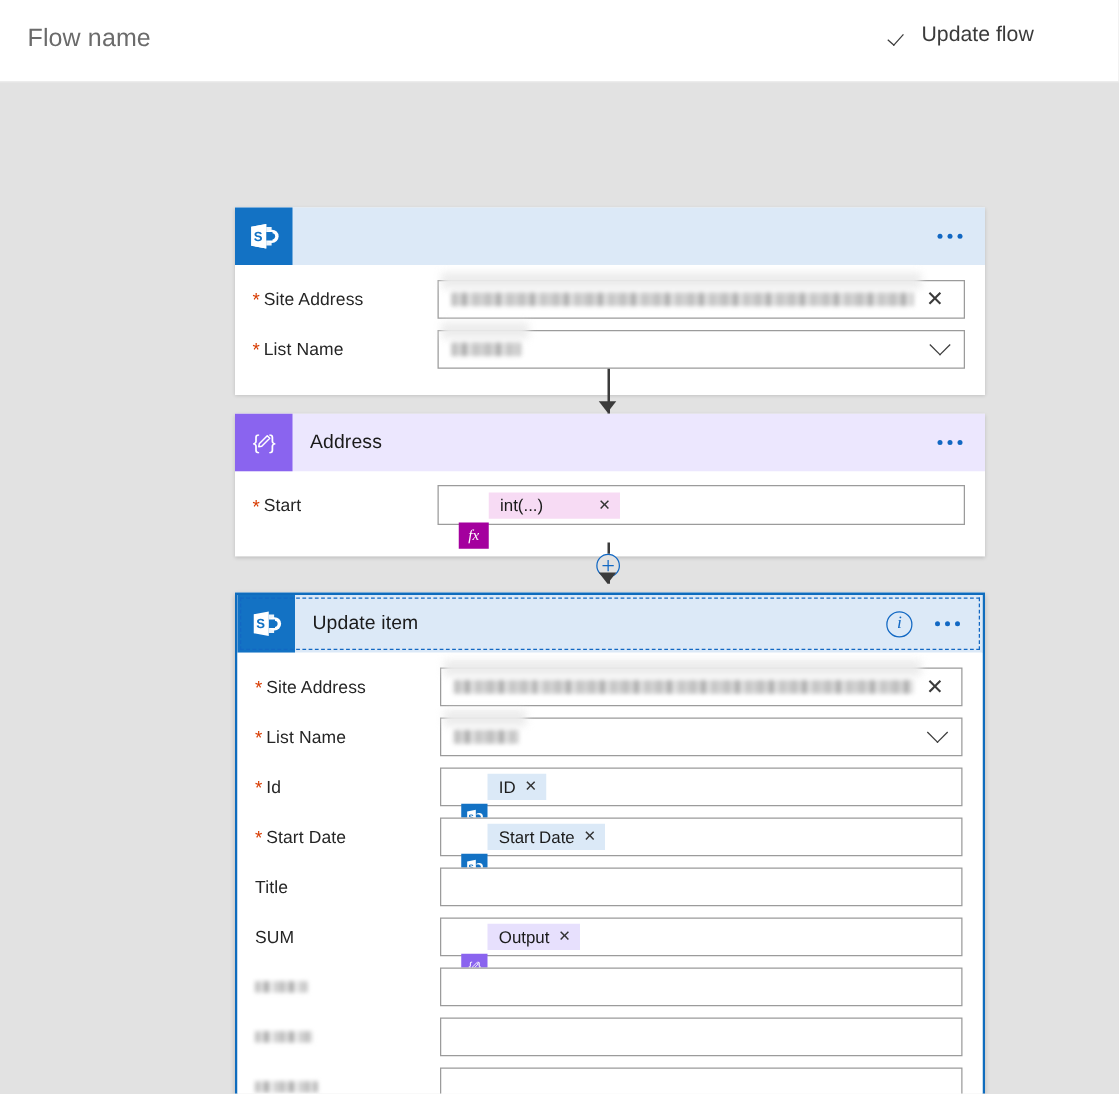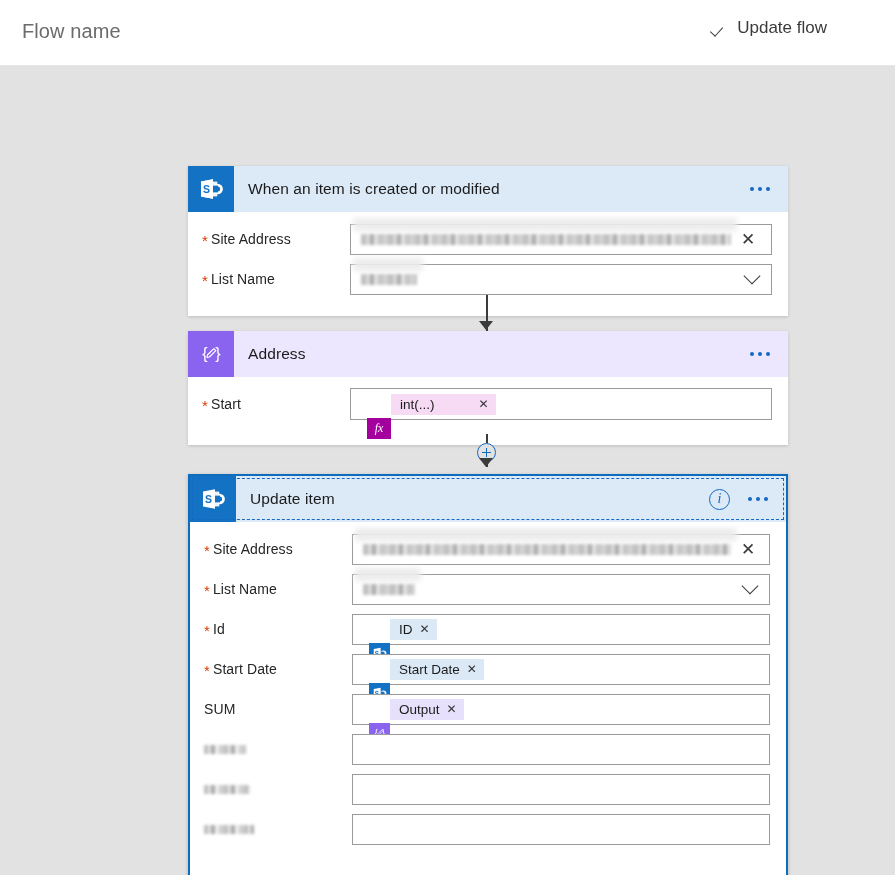--- a/index.html
+++ b/index.html
@@ -334,21 +334,20 @@
         <svg width="26" height="26" viewBox="0 0 26 26">
           <path d="M3 5.4 L15 3.2 L15 22.8 L3 20.6 Z" fill="#ffffff"></path>
           <rect x="15" y="5.6" width="4.3" height="14.8" fill="#ffffff" opacity=".92"></rect>
           <circle cx="19.6" cy="13" r="5.3" fill="#ffffff"></circle>
           <circle cx="19.6" cy="13" r="2.5" fill="#1372c4"></circle>
           <rect x="14.6" y="9.6" width="5.4" height="6.8" fill="#1372c4"></rect>
           <path d="M3 5.4 L15 3.2 L15 22.8 L3 20.6 Z" fill="#ffffff"></path>
           <text x="8.6" y="16.6" font-family="Liberation Sans, sans-serif" font-size="10.5" font-weight="bold" fill="#1372c4" text-anchor="middle">S</text>
         </svg>
       </div>
-      <div class="card-title">When an item is created or modified</div>
       <div class="header-actions">
         <div class="ellipsis">
           <i></i>
             <i></i>
             <i></i>
         </div>
       </div>
     </div>
     <div class="card-body">
 
@@ -514,20 +513,26 @@
               </svg>
             </span>
             <span class="token-pill sp">
               <span>Start Date</span>
               <span class="token-x">✕</span>
             </span>
           </span>
         </div>
       </div>
 
+      <div class="row">
+        <div class="row-label">
+          <span>Title</span>
+        </div>
+        <div class="field"></div>
+      </div>
 
       <div class="row">
         <div class="row-label">
           <span>SUM</span>
         </div>
         <div class="field">
           <span class="token">
             <span class="token-icon compose">
               <svg width="14" height="14" viewBox="0 0 26 26">
                 <text x="3.4" y="19" font-family="Liberation Sans, sans-serif" font-size="17" fill="#ffffff">{</text>

